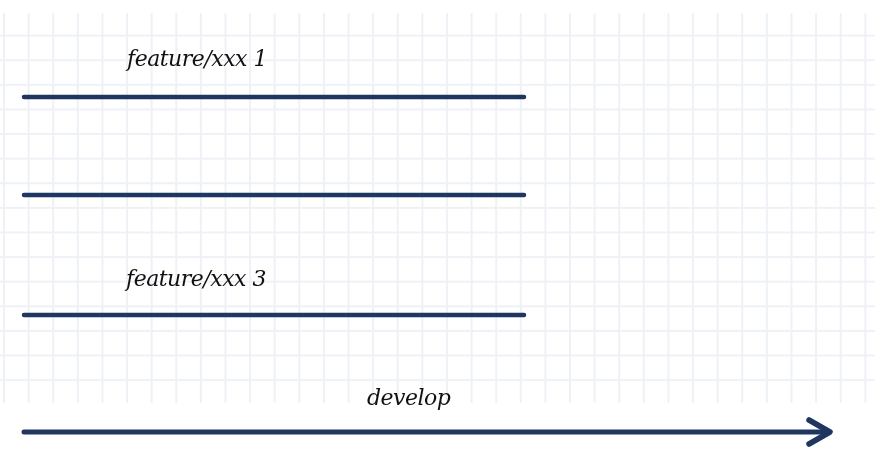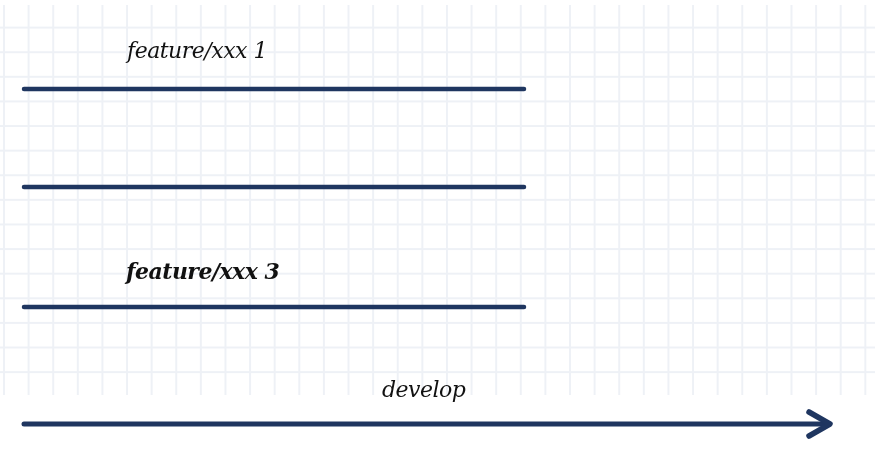--- a/index.html
+++ b/index.html
@@ -2,21 +2,21 @@
 <html><head>
   <meta charset="utf-8">
   <style>
     html, body { margin: 0; padding: 0; }
     body {
       width: 875px; height: 470px; overflow: hidden;
       background-color: #ffffff;
       position: relative;
     }
     .canvas {
-      position: absolute; left: 0; top: 5px; width: 875px; height: 390px;
+      position: absolute; left: 0; top: 13px; width: 875px; height: 390px;
       background-color: #ffffff;
       background-image:
         linear-gradient(to right, #eef1f6 1.5px, transparent 1.5px),
         linear-gradient(to bottom, #eef1f6 1.5px, transparent 1.5px);
       background-size: 24.62px 24.62px;
       background-position: 3px -3px;
     }
     svg.diagram { position: absolute; left: 0; top: 0; }
     .label {
       position: absolute;
@@ -34,15 +34,15 @@
 <div class="canvas">
   <svg class="diagram" width="875" height="470" viewBox="0 0 875 470">
     <line x1="24" y1="84" x2="524" y2="84" stroke="#1f3660" stroke-width="4.5" stroke-linecap="round"></line>
     <line x1="24" y1="182" x2="524" y2="182" stroke="#1f3660" stroke-width="4.5" stroke-linecap="round"></line>
     <line x1="24" y1="302" x2="524" y2="302" stroke="#1f3660" stroke-width="4.5" stroke-linecap="round"></line>
     <line x1="24" y1="419" x2="828" y2="419" stroke="#1f3660" stroke-width="5" stroke-linecap="round"></line>
     <polyline points="809,407 830,419 809,431" fill="none" stroke="#1f3660" stroke-width="5.5" stroke-linecap="round" stroke-linejoin="round"></polyline>
   </svg>
 
   <div class="label" style="left:127px; top:33px;">feature/xxx 1</div>
-  <div class="label" style="left:126px; top:253px;font-weight:bold;">feature/xxx 3</div>
-  <div class="label" style="left:367px; top:372px;margin-left:15px;">develop</div>
+  <div class="label" style="left:126px; top:253px;">feature/xxx 3</div>
+  <div class="label" style="left:367px; top:372px;">develop</div>
 </div>
 
 </body></html>

